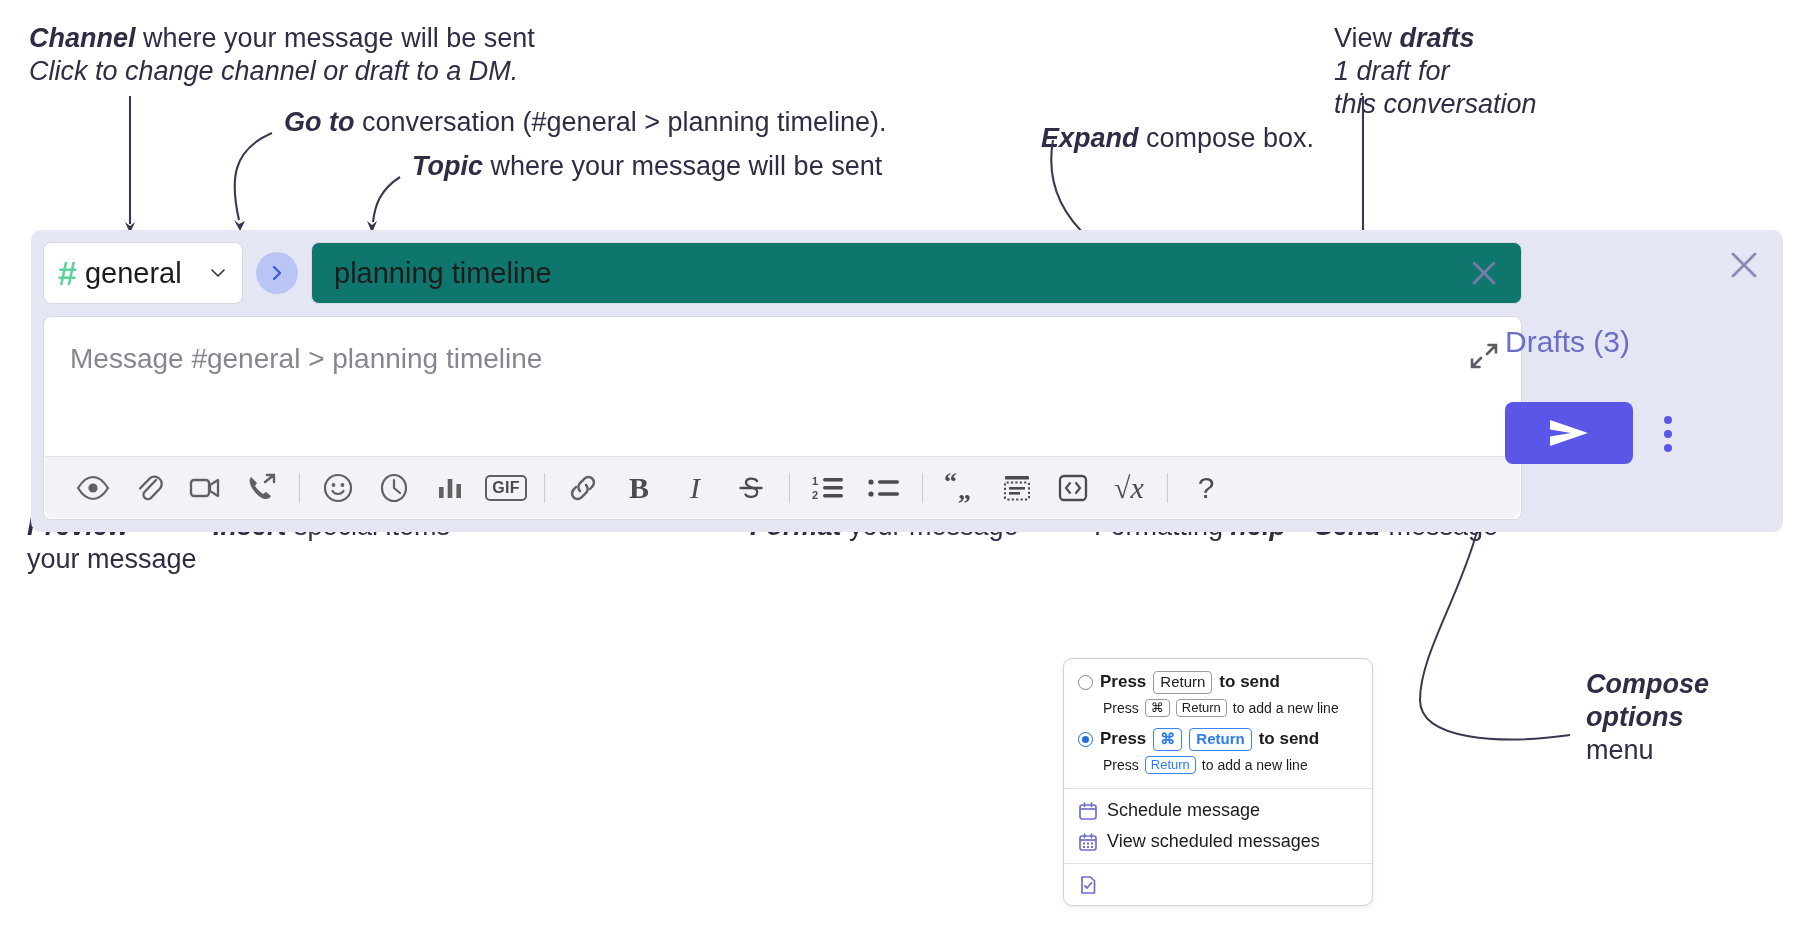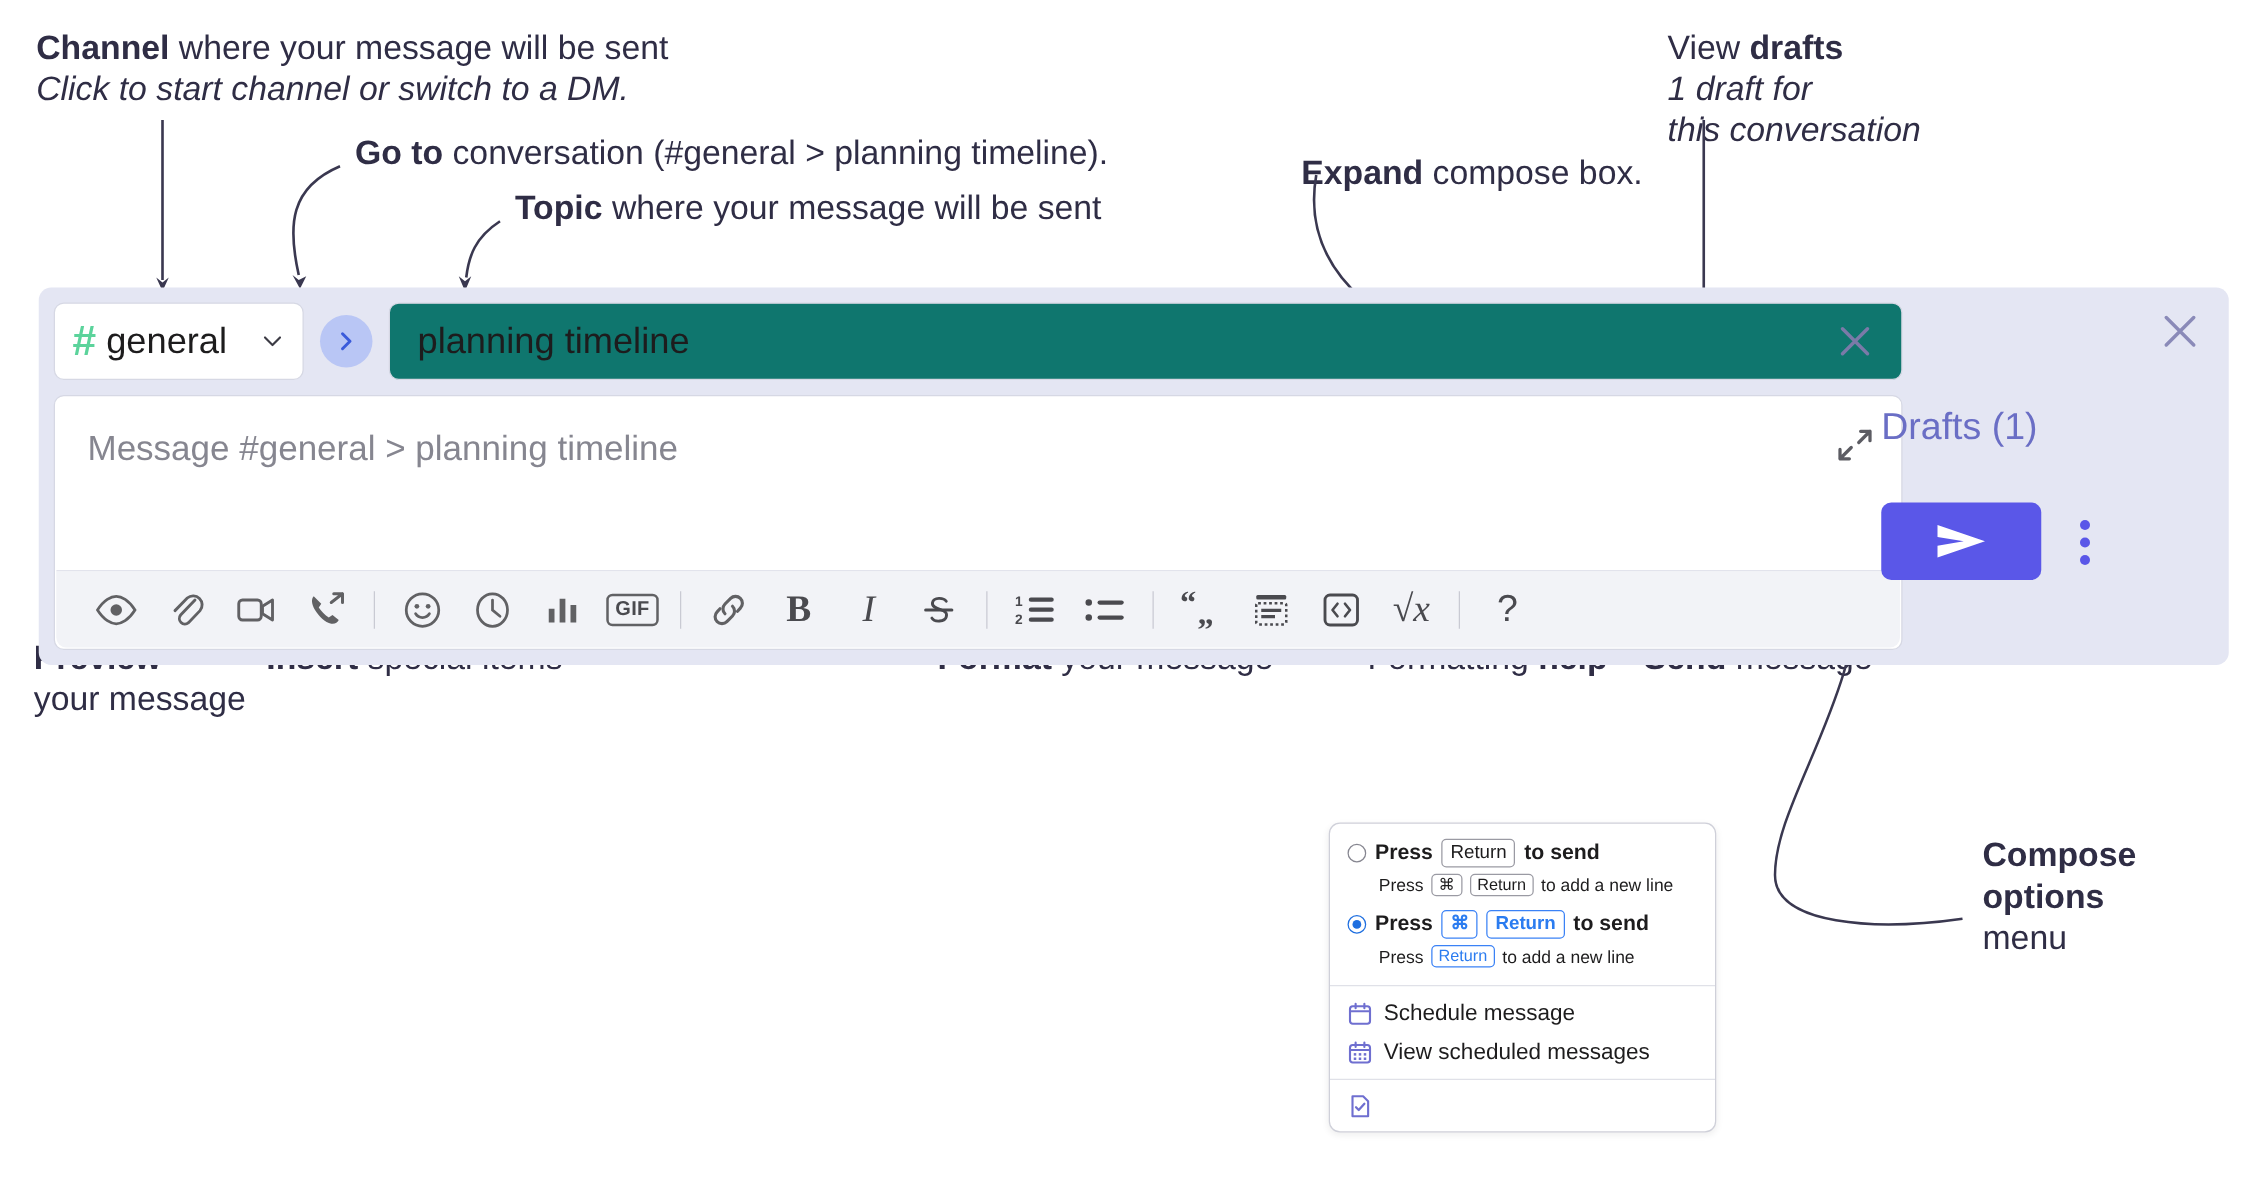--- a/index.html
+++ b/index.html
@@ -9,21 +9,21 @@
     background: #ffffff;
     font-family: "Liberation Sans", sans-serif;
     color: #2f2d45;
     position: relative;
     overflow: hidden;
   }
   .stage { position:absolute; inset:0; }
 
   
   .anno { position:absolute; color:#2f2d45; line-height:1.22; }
-  .anno b { font-weight:700; }
+  .anno b { font-weight:700;font-style:italic; }
   .anno i { font-style:italic; }
   .anno-lg { font-size:27px; }
 
   svg.overlay { position:absolute; inset:0; width:1814px; height:944px; pointer-events:none; }
 
   
   .compose {
     position:absolute; left:31px; top:230px; width:1752px; height:302px;
     background:#e4e6f3; border-radius:10px;
   }
@@ -115,21 +115,21 @@
 
   
 </style>
 </head>
 <body>
 
 <div class="stage">
 
   <div class="anno anno-lg" style="left:29px; top:22px; width:620px;">
     <div><b>Channel</b><span> where your message will be sent</span></div>
-    <div><i>Click to start channel or switch to a DM.</i></div>
+    <div><i>Click to change channel or draft to a DM.</i></div>
   </div>
 
   <div class="anno anno-lg" style="left:284px; top:106px; width:700px;">
     <b>Go to</b><span> conversation (#general &gt; planning timeline).</span>
   </div>
 
   <div class="anno anno-lg" style="left:412px; top:150px; width:700px;">
     <b>Topic</b><span> where your message will be sent</span>
   </div>
 
@@ -366,21 +366,21 @@
         </div>
       </div>
     </div>
 
     <div class="rail">
       <span class="rail-x">
         <svg viewBox="0 0 34 34">
             <path d="M6 6 L28 28 M28 6 L6 28" stroke="#8a8ab8" stroke-width="2.8" stroke-linecap="round"></path>
           </svg>
       </span>
-      <div class="drafts-link">Drafts (1)</div>
+      <div class="drafts-link">Drafts (3)</div>
       <div class="send-btn">
         <svg width="50" height="38" viewBox="0 0 50 38">
           <path d="M6 6 L44 19 L6 32 L6 22.5 L27 19 L6 15.5 Z" fill="#ffffff"></path>
         </svg>
       </div>
       <div class="kebab">
         <i></i>
           <i></i>
           <i></i>
       </div>

